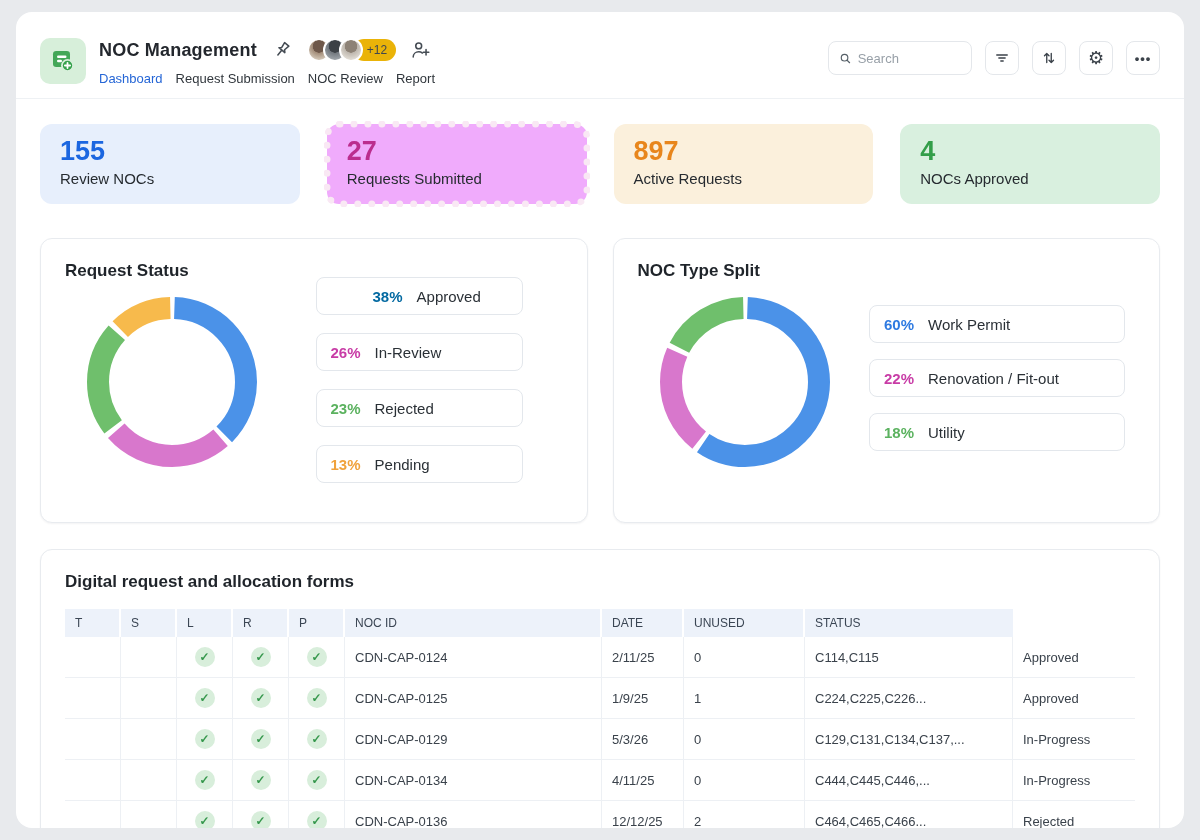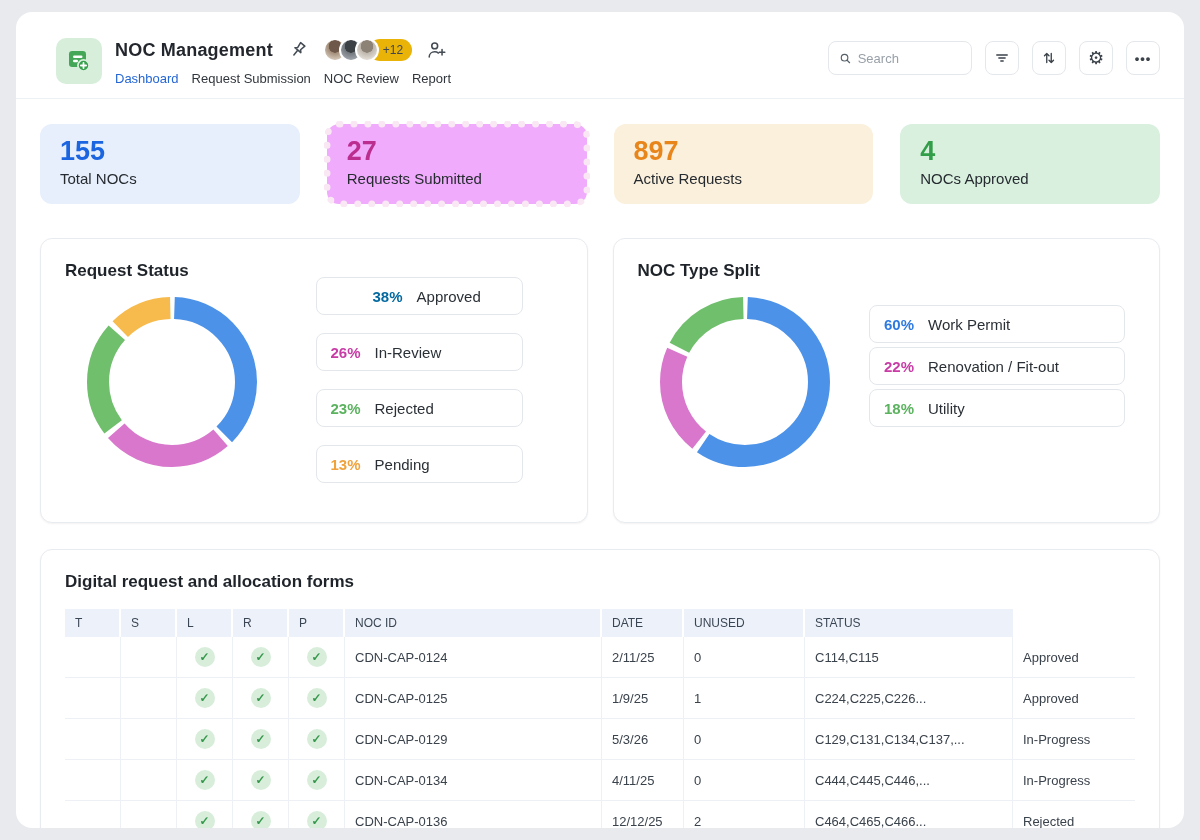--- a/index.html
+++ b/index.html
@@ -1,21 +1,21 @@
 <!DOCTYPE html>
 <html><head>
 <meta charset="utf-8">
 <style>
   * { margin:0; padding:0; box-sizing:border-box; }
   html,body { width:1200px; height:840px; overflow:hidden; font-family:"Liberation Sans", sans-serif; }
   body { background:#e8eaed; }
   .panel { position:absolute; left:16px; right:16px; top:12px; bottom:12px; background:#fff; border-radius:16px; overflow:hidden; }
 
   
-  header { display:flex; align-items:flex-start; padding:26px 24px 0 40px; }
+  header { display:flex; align-items:flex-start; padding:26px 24px 0 24px; }
   .logo { width:46px; height:46px; border-radius:10px; background:#d7efda; display:flex; align-items:center; justify-content:center; flex:0 0 auto; }
   .head-main { margin-left:13px; flex:1; }
   .title-row { display:flex; align-items:center; gap:14px; }
   h1 { font-size:18px; font-weight:700; color:#23272d; letter-spacing:.2px; }
   .pin { display:flex; cursor:pointer; }
   .avatars { display:flex; align-items:center; cursor:pointer; }
   .av { width:24px; height:24px; border-radius:50%; border:2px solid #fff; flex:0 0 auto; position:relative; z-index:2; }
   .av + .av { margin-left:-8px; }
   .av1 { background:radial-gradient(circle at 50% 32%, #6e584a 36%, #a18b77 38%, #cfc2b2 75%); }
   .av2 { background:radial-gradient(circle at 50% 32%, #3c4146 36%, #70767c 38%, #9aa0a5 75%); }
@@ -43,21 +43,21 @@
   .stat-label { font-size:15px; color:#262b30; margin-top:5px; }
 
   .charts { display:grid; grid-template-columns:1fr 1fr; gap:25px; margin-top:34px; }
   .card { background:#fff; border:1px solid #e8ebef; border-radius:12px; box-shadow:0 1px 2px rgba(20,24,31,.05); }
   .chart-card { height:285px; padding:22px 24px; }
   .chart-card h2, .table-card h2 { font-size:17px; font-weight:700; color:#1f242a; }
   .chart-body { display:flex; align-items:flex-start; }
   .donut-wrap { margin:16px 0 0 22px; }
   .legend { display:flex; flex-direction:column; margin-left:auto; }
   .chart-0 .legend { width:207px; margin-right:40px; gap:18px; margin-top:-4px; }
-  .chart-1 .legend { width:256px; margin-right:10px; gap:4px; margin-top:24px; }
+  .chart-1 .legend { width:256px; margin-right:10px; gap:16px; margin-top:24px; }
   .legend-item { height:38px; border:1px solid #e3e7ec; border-radius:8px; display:flex; align-items:center; gap:14px; padding:0 14px; background:#fff; }
   .legend-pct { font-size:15px; font-weight:700; }
   .legend-label { font-size:15px; color:#2a3036; }
 
   .table-card { margin-top:26px; padding:22px 24px; min-height:320px; }
   .tbl { margin-top:17px; }
   .tr { display:grid; grid-template-columns:56px 56px 56px 56px 56px 257px 82px 121px 208px 1fr; }
   .thead .th { background:#edf2fa; height:28px; display:flex; align-items:center; padding-left:10px; font-size:12px; color:#3b4654; border-right:2px solid #fff; }
   .thead .th:last-child { border-right:none; }
   .tbody .tr { border-bottom:1px solid #edf0f4; }
@@ -142,21 +142,21 @@
       </button>
     </div>
   </header>
 
   <div class="divider"></div>
 
   <main>
     <section class="stats">
         <div class="stat-card" style="background: rgb(231, 239, 252); --card-bg: #e7effc;">
           <div class="stat-value" style="color: rgb(27, 102, 224);">155</div>
-          <div class="stat-label">Total NOCs</div>
+          <div class="stat-label">Review NOCs</div>
         </div>
         <div class="stat-card scalloped" style="background: #f0abfc; --card-bg: #f9e8f4;">
           <div class="stat-value" style="color: rgb(187, 45, 142);">27</div>
           <div class="stat-label">Requests Submitted</div>
         </div>
         <div class="stat-card" style="background: rgb(251, 240, 220); --card-bg: #fbf0dc;">
           <div class="stat-value" style="color: rgb(232, 134, 28);">897</div>
           <div class="stat-label">Active Requests</div>
         </div>
         <div class="stat-card" style="background: rgb(217, 240, 223); --card-bg: #d9f0df;">

